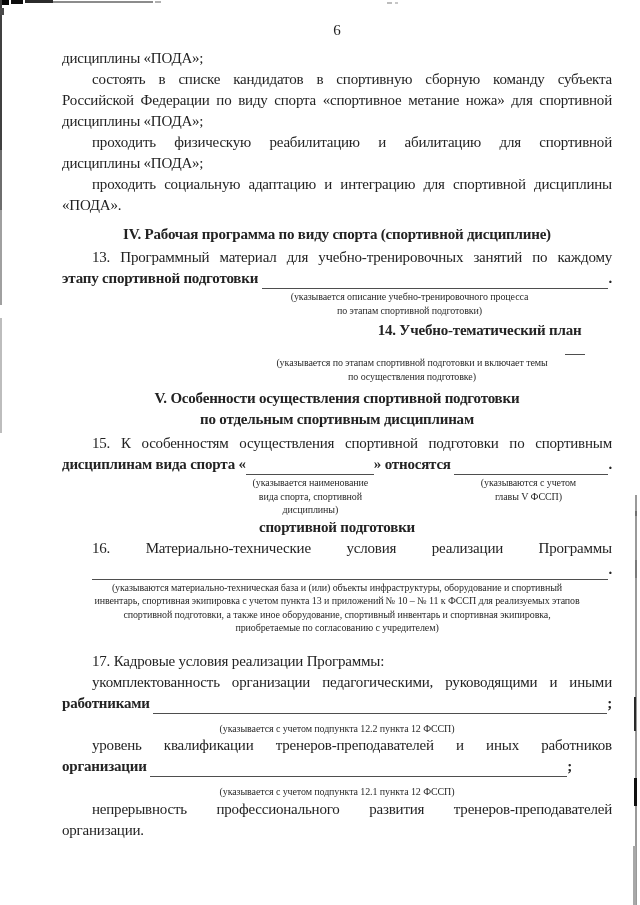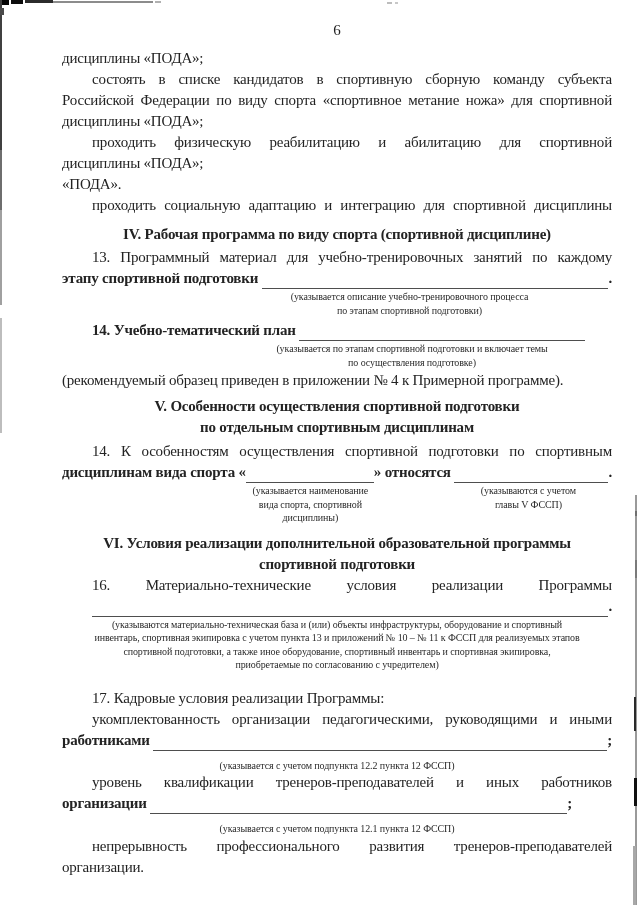--- a/index.html
+++ b/index.html
@@ -89,70 +89,68 @@
   <div class="content">
 
     <div class="pagenum">6</div>
 
     <div class="ln">дисциплины «ПОДА»;</div>
     <div class="ln j ind">состоять в списке кандидатов в спортивную сборную команду субъекта</div>
     <div class="ln j">Российской Федерации по виду спорта «спортивное метание ножа» для спортивной</div>
     <div class="ln">дисциплины «ПОДА»;</div>
     <div class="ln j ind">проходить физическую реабилитацию и абилитацию для спортивной</div>
     <div class="ln">дисциплины «ПОДА»;</div>
+    <div class="ln j ind">проходить социальную адаптацию и интеграцию для спортивной дисциплины</div>
     <div class="ln">«ПОДА».</div>
-    <div class="ln j ind">проходить социальную адаптацию и интеграцию для спортивной дисциплины</div>
 
     <div class="heading" style="margin-top:8px;">IV. Рабочая программа по виду спорта (спортивной дисциплине)</div>
 
     <div class="ln j ind" style="margin-top:2px;">13. Программный материал для учебно-тренировочных занятий по каждому</div>
     <div class="ln row">
       <span>этапу спортивной подготовки </span>
       <span class="fill"></span>
       <span>.</span>
     </div>
     <div class="note note13">
       <div>(указывается описание учебно-тренировочного процесса</div>
       <div>по этапам спортивной подготовки)</div>
     </div>
 
-    <div class="ln row" style="margin-top:3px;margin-left:30px;margin-right:27px;">
+    <div class="ln row" style="margin-top:3px;margin-left:30px;margin-right:27px;flex-direction:column;">
       <span>14. Учебно-тематический план </span>
       <span class="fill"></span>
     </div>
     <div class="note note14">
       <div>(указывается по этапам спортивной подготовки и включает темы</div>
       <div>по осуществления подготовке)</div>
     </div>
-    <div class="ln" style="margin-top:1px;">(рекомендуемый образец приведен в приложении № 4 к Примерной программе).</div>
 
     <div class="heading" style="margin-top:5px;">V. Особенности осуществления спортивной подготовки</div>
     <div class="heading">по отдельным спортивным дисциплинам</div>
 
-    <div class="ln j ind" style="margin-top:3px;">14. К особенностям осуществления спортивной подготовки по спортивным</div>
+    <div class="ln j ind" style="margin-top:3px;">15. К особенностям осуществления спортивной подготовки по спортивным</div>
     <div class="ln row">
       <span>дисциплинам вида спорта «</span>
       <span class="fill fixed"></span>
       <span>» относятся </span>
       <span class="fill"></span>
       <span>.</span>
     </div>
     <div class="note note15">
       <div class="c1">
         <div>(указывается наименование</div>
         <div>вида спорта, спортивной</div>
         <div>дисциплины)</div>
       </div>
       <div class="c2">
         <div>(указываются с учетом</div>
         <div>главы V ФССП)</div>
       </div>
     </div>
 
-    <div class="heading" style="margin-top:8px;">VI. Условия реализации дополнительной образовательной программы</div>
     <div class="heading">спортивной подготовки</div>
 
     <div class="ln j ind" style="">16. Материально-технические условия реализации Программы</div>
     <div class="ln row" style="margin-left:30px;">
       <span class="fill"></span>
       <span>.</span>
     </div>
     <div class="note note16">
       <div>(указываются материально-техническая база и (или) объекты инфраструктуры, оборудование и спортивный</div>
       <div>инвентарь, спортивная экипировка с учетом пункта 13 и приложений № 10 – № 11 к ФССП для реализуемых этапов</div>

